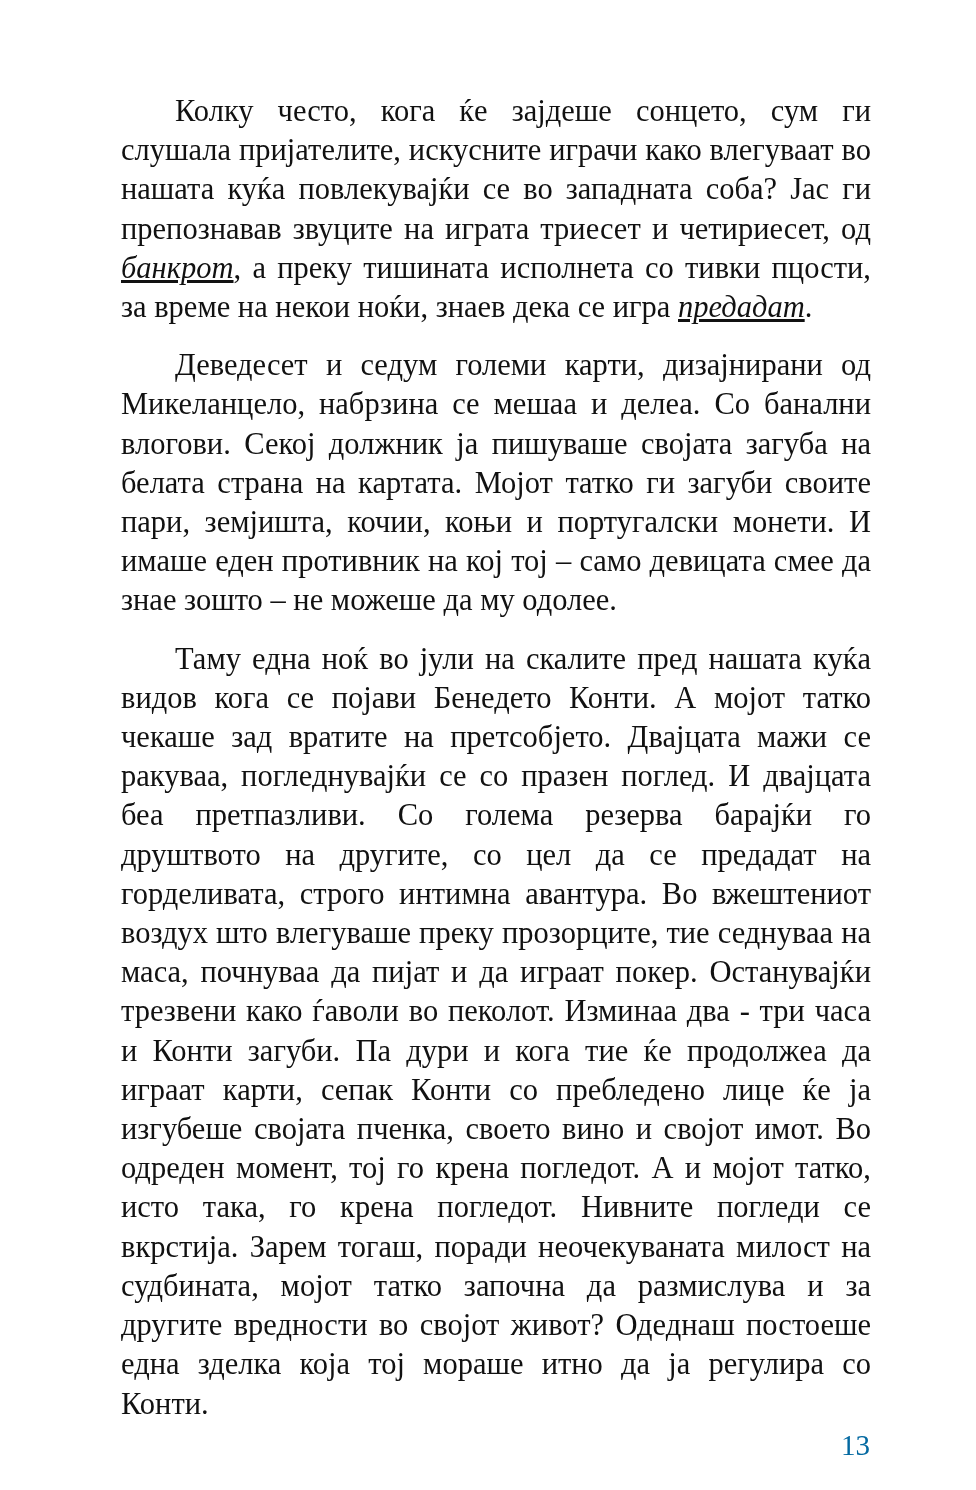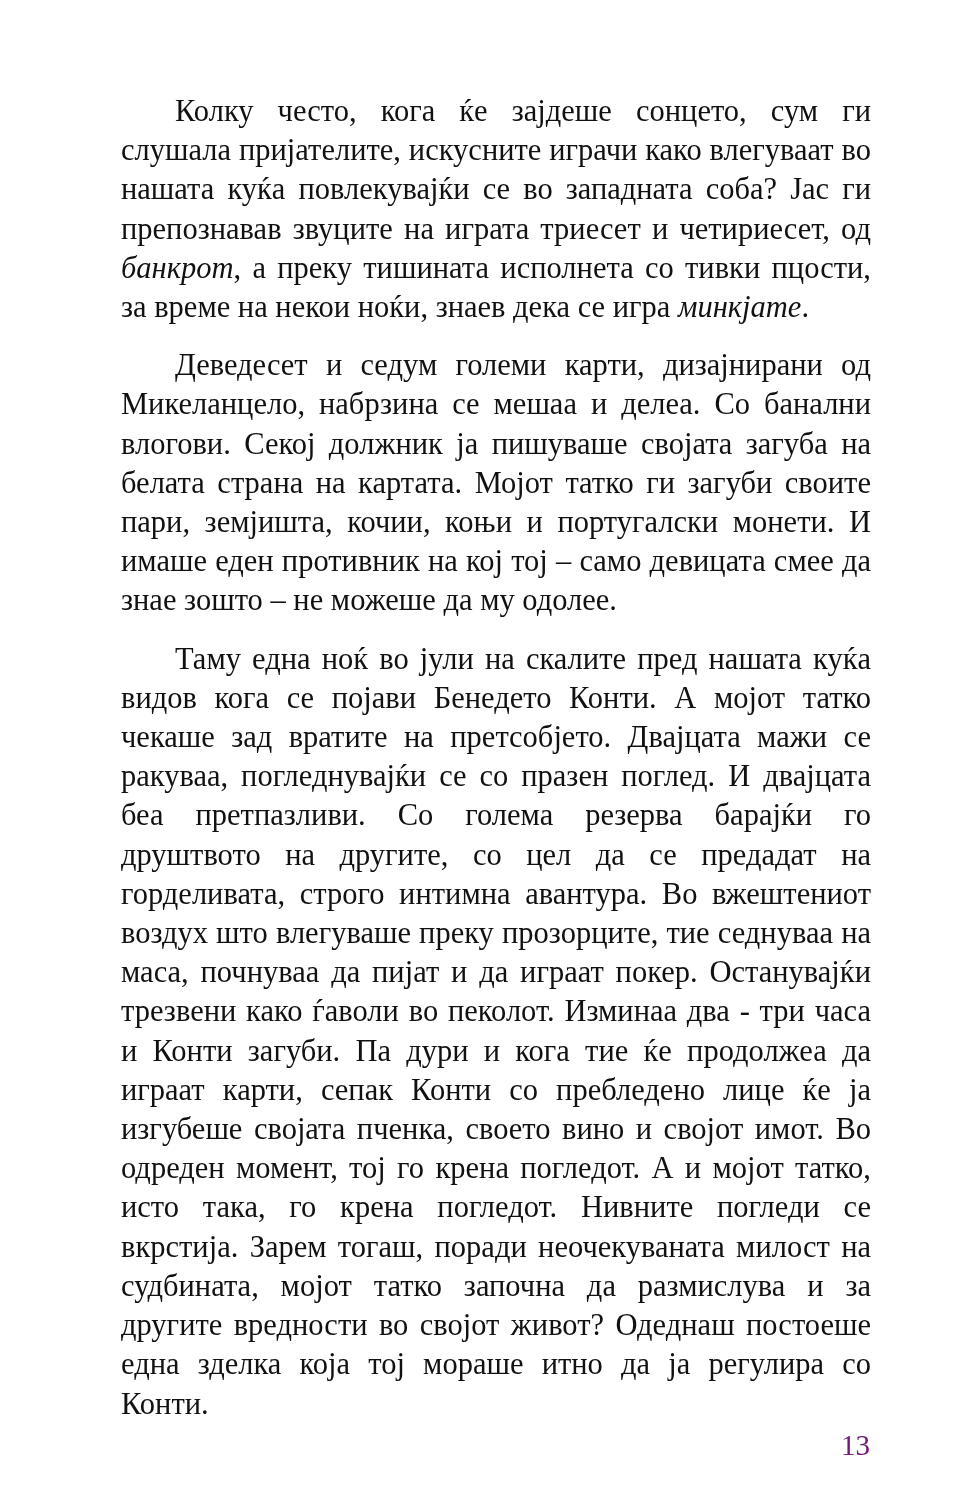--- a/index.html
+++ b/index.html
@@ -37,38 +37,39 @@
     word-spacing: 0px;
     hyphens: manual;
     -webkit-hyphens: manual;
   }
   p.body-par + p.body-par {
     margin-top: 19px;
   }
   p.body-par i,
   p.body-par em {
     font-style: italic;
+    text-decoration: underline;
   }
   .folio {
     position: absolute;
     right: 106px;
     bottom: 30px;
     font-size: 29px;
     line-height: 1;
-    color: #701a75;
+    color: #0369a1;
     text-align: right;
     margin-top: 28px;
   }
 </style>
 </head>
 <body>
 
 <div class="page">
 
   <div class="text-column">
-    <p class="body-par">Колку често, кога ќе зајдеше сонцето, сум ги слушала пријателите, искусните играчи како влегуваат во нашата куќа повлекувајќи се во западната соба? Јас ги препознавав звуците на играта триесет и четириесет, од <i>банкрот</i>, а преку тишината исполнета со тивки пцости, за време на некои ноќи, знаев дека се игра <i>минкјате</i>.</p>
+    <p class="body-par">Колку често, кога ќе зајдеше сонцето, сум ги слушала пријателите, искусните играчи како влегуваат во нашата куќа повлекувајќи се во западната соба? Јас ги препознавав звуците на играта триесет и четириесет, од <i>банкрот</i>, а преку тишината исполнета со тивки пцости, за време на некои ноќи, знаев дека се игра <i>предадат</i>.</p>
     <p class="body-par">Деведесет и седум големи карти, дизајнирани од Микеланцело, набрзина се мешаа и делеа. Со банални влогови. Секој должник ја пишуваше својата загуба на белата страна на картата. Мојот татко ги загуби своите пари, земјишта, кочии, коњи и португалски монети. И имаше еден противник на кој тој – само девицата смее да знае зошто – не можеше да му одолее.</p>
     <p class="body-par">Таму една ноќ во јули на скалите пред нашата куќа видов кога се појави Бенедето Конти. А мојот татко чекаше зад вратите на претсобјето. Двајцата мажи се ракуваа, погледнувајќи се со празен поглед. И двајцата беа претпазливи. Со голема резерва барајќи го друштвото на другите, со цел да се предадат на горделивата, строго интимна авантура. Во вжештениот воздух што влегуваше преку прозорците, тие седнуваа на маса, почнуваа да пијат и да играат покер. Останувајќи трезвени како ѓаволи во пеколот. Изминаа два - три часа и Конти загуби. Па дури и кога тие ќе продолжеа да играат карти, сепак Конти со пребледено лице ќе ја изгубеше својата пченка, своето вино и својот имот. Во одреден момент, тој го крена погледот. А и мојот татко, исто така, го крена погледот. Нивните погледи се вкрстија. Зарем тогаш, поради неочекуваната милост на судбината, мојот татко започна да размислува и за другите вредности во својот живот? Одеднаш постоеше една зделка која тој мораше итно да ја регулира со Конти.</p>
   </div>
 
   <div class="folio">13</div>
 
 </div>
 
 </body></html>

